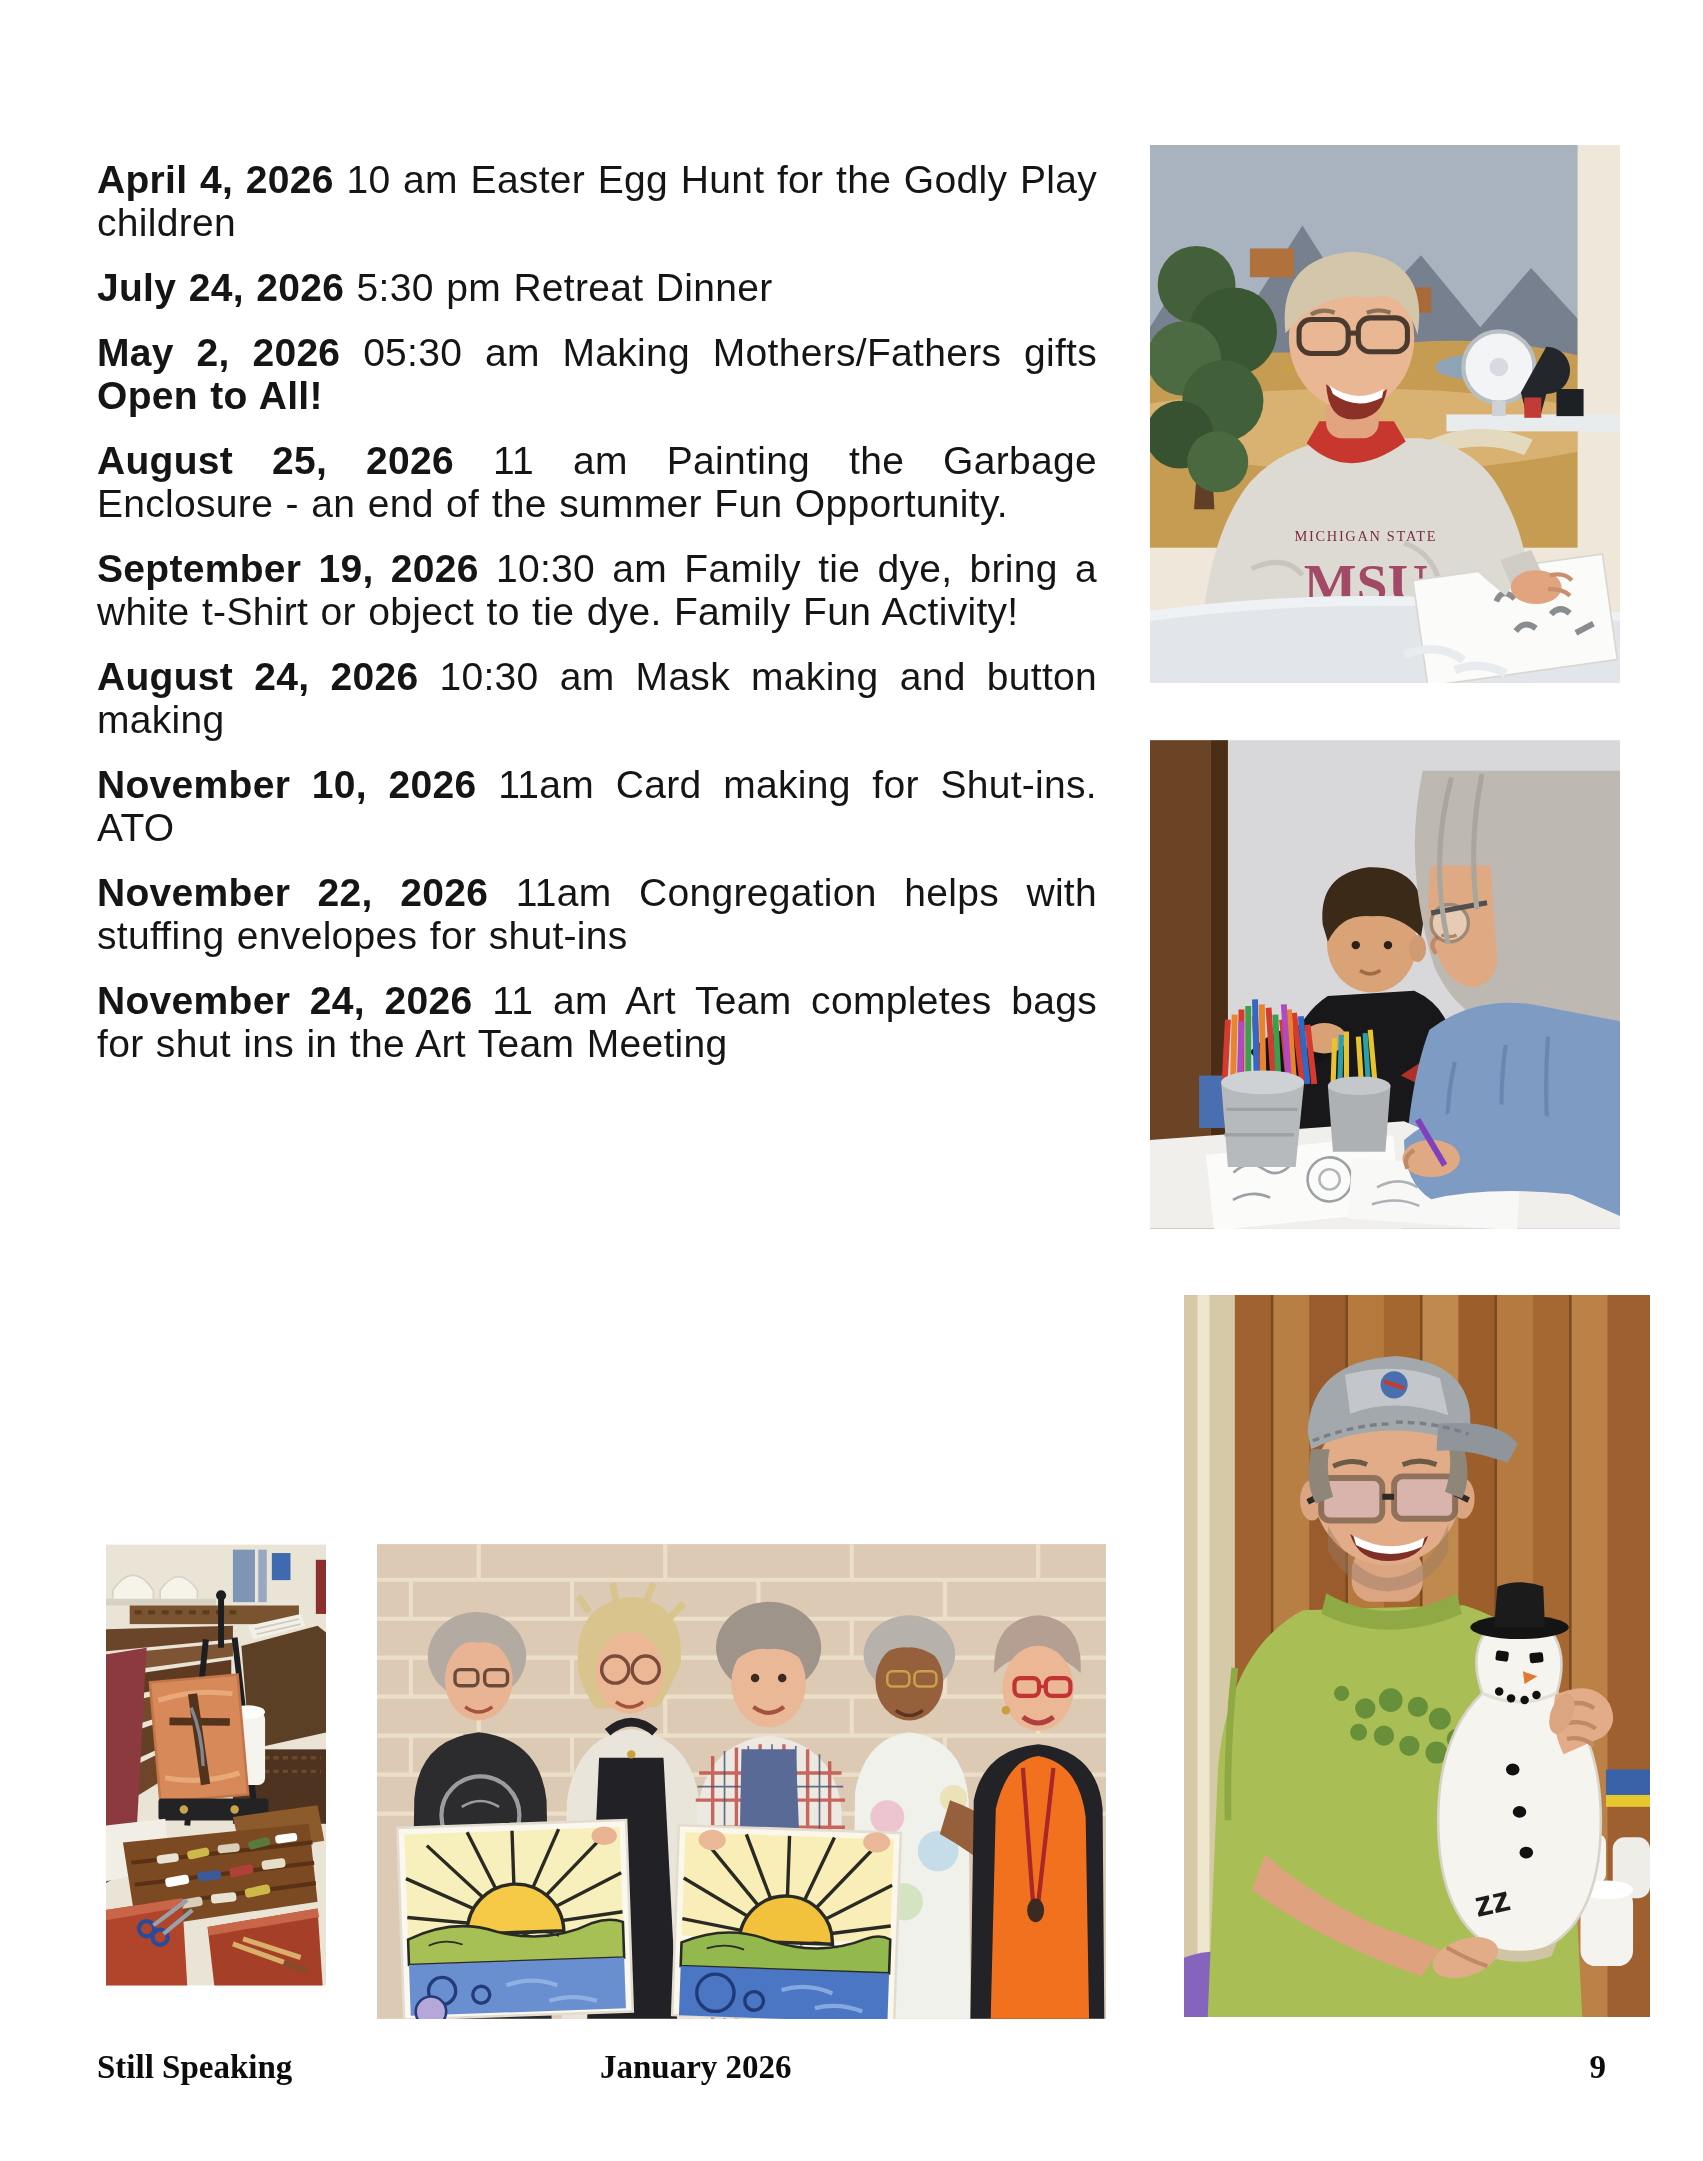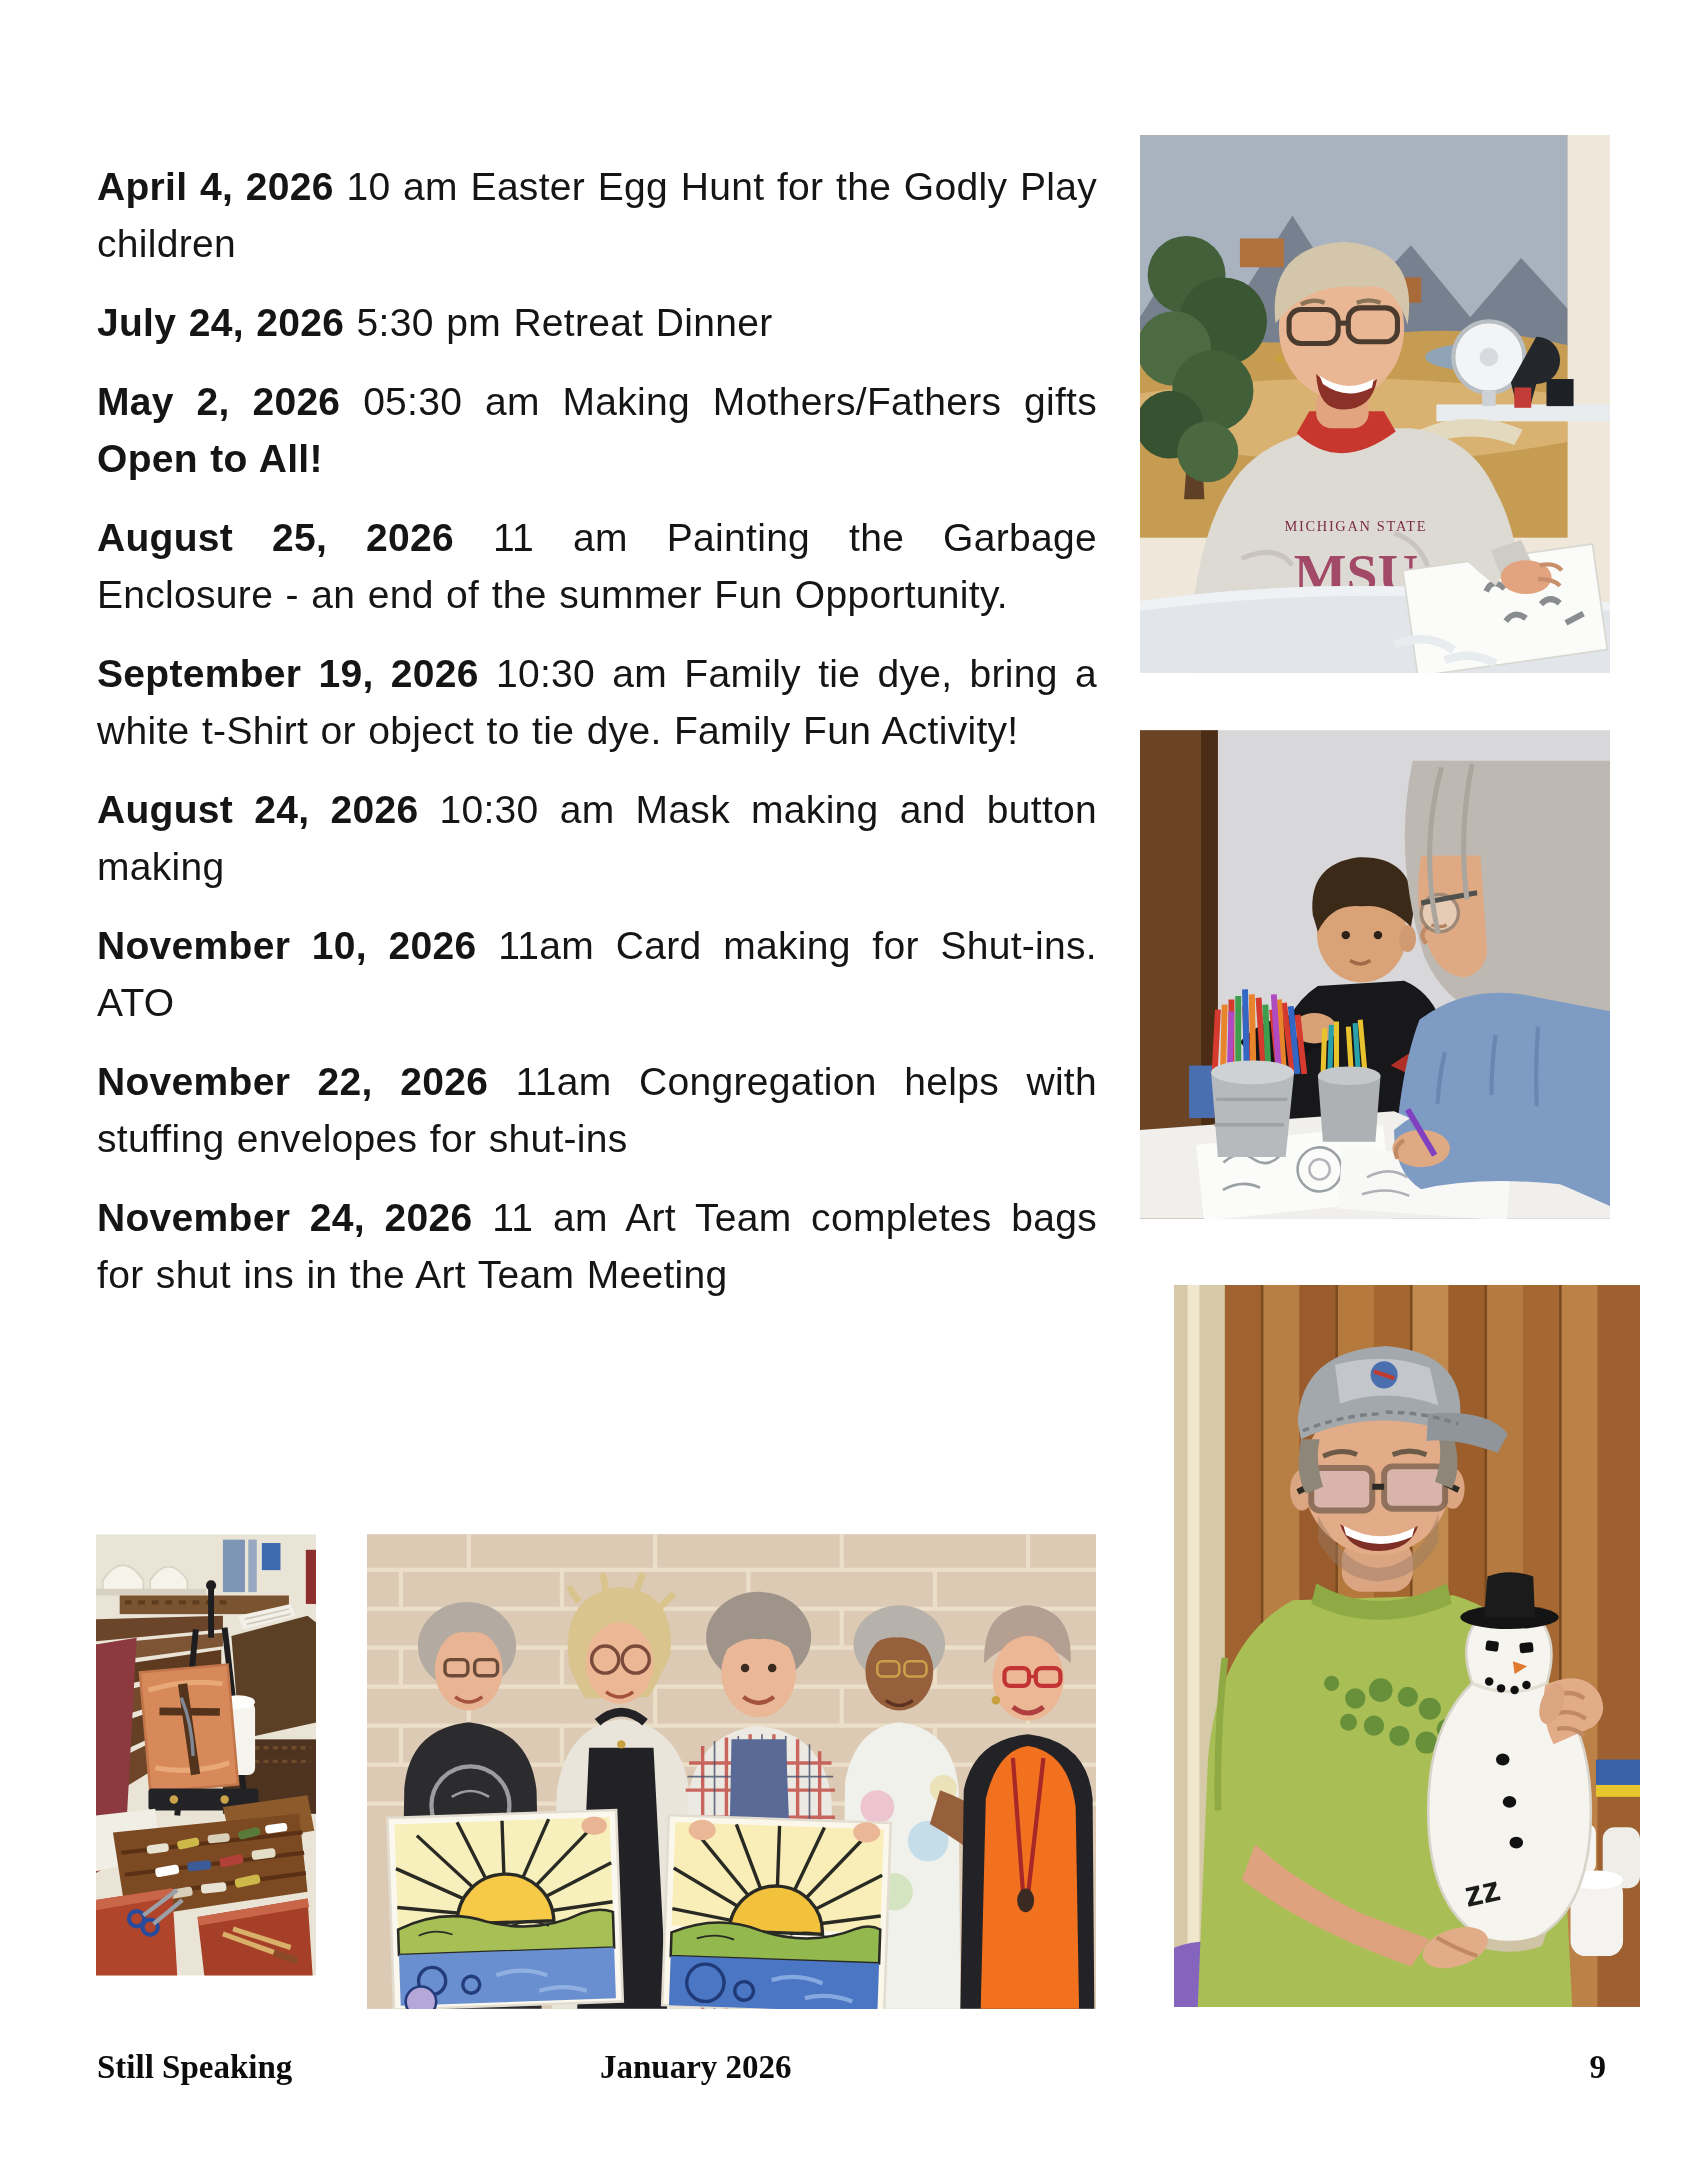--- a/index.html
+++ b/index.html
@@ -3,27 +3,27 @@
 <meta charset="utf-8">
 <style>
   html,body{margin:0;padding:0;background:#888;}
   .page{
     position:relative; width:1704px; height:2161px; background:#ffffff;
     font-family:"Liberation Sans","DejaVu Sans",sans-serif; overflow:hidden;
   }
   
   .events{
     position:absolute; left:97px; top:158px; width:1000px;
-    font-size:39px; line-height:57px; letter-spacing:0.3px; word-spacing:1.3px;
+    font-size:39px; line-height:43px; letter-spacing:0.3px; word-spacing:1.3px;
     color:#151515; text-align:justify;
   }
   .events p{margin:0 0 22px 0;}
   .events b{font-weight:700;}
   
-  figure{margin:4px;padding:0;position:absolute;border-radius:29px;}
+  figure{margin:14px;padding:0;position:absolute;border-radius:29px;}
   figure svg{display:block;width:100%;height:100%;}
   #photo-stencil  {left:1136px; top:131px;  width:470px; height:538px;}
   #photo-coloring {left:1136px; top:726px;  width:470px; height:489px;}
   #photo-snowman  {left:1170px; top:1281px; width:466px; height:722px;}
   #photo-easel    {left:92px;  top:1530px; width:220px; height:442px;}
   #photo-group    {left:363px;  top:1530px; width:729px; height:475px;}
   
   .footer{
     position:absolute; left:97px; top:2049px; width:1509px;
     font-family:"Liberation Serif","DejaVu Serif",serif; font-weight:700;

